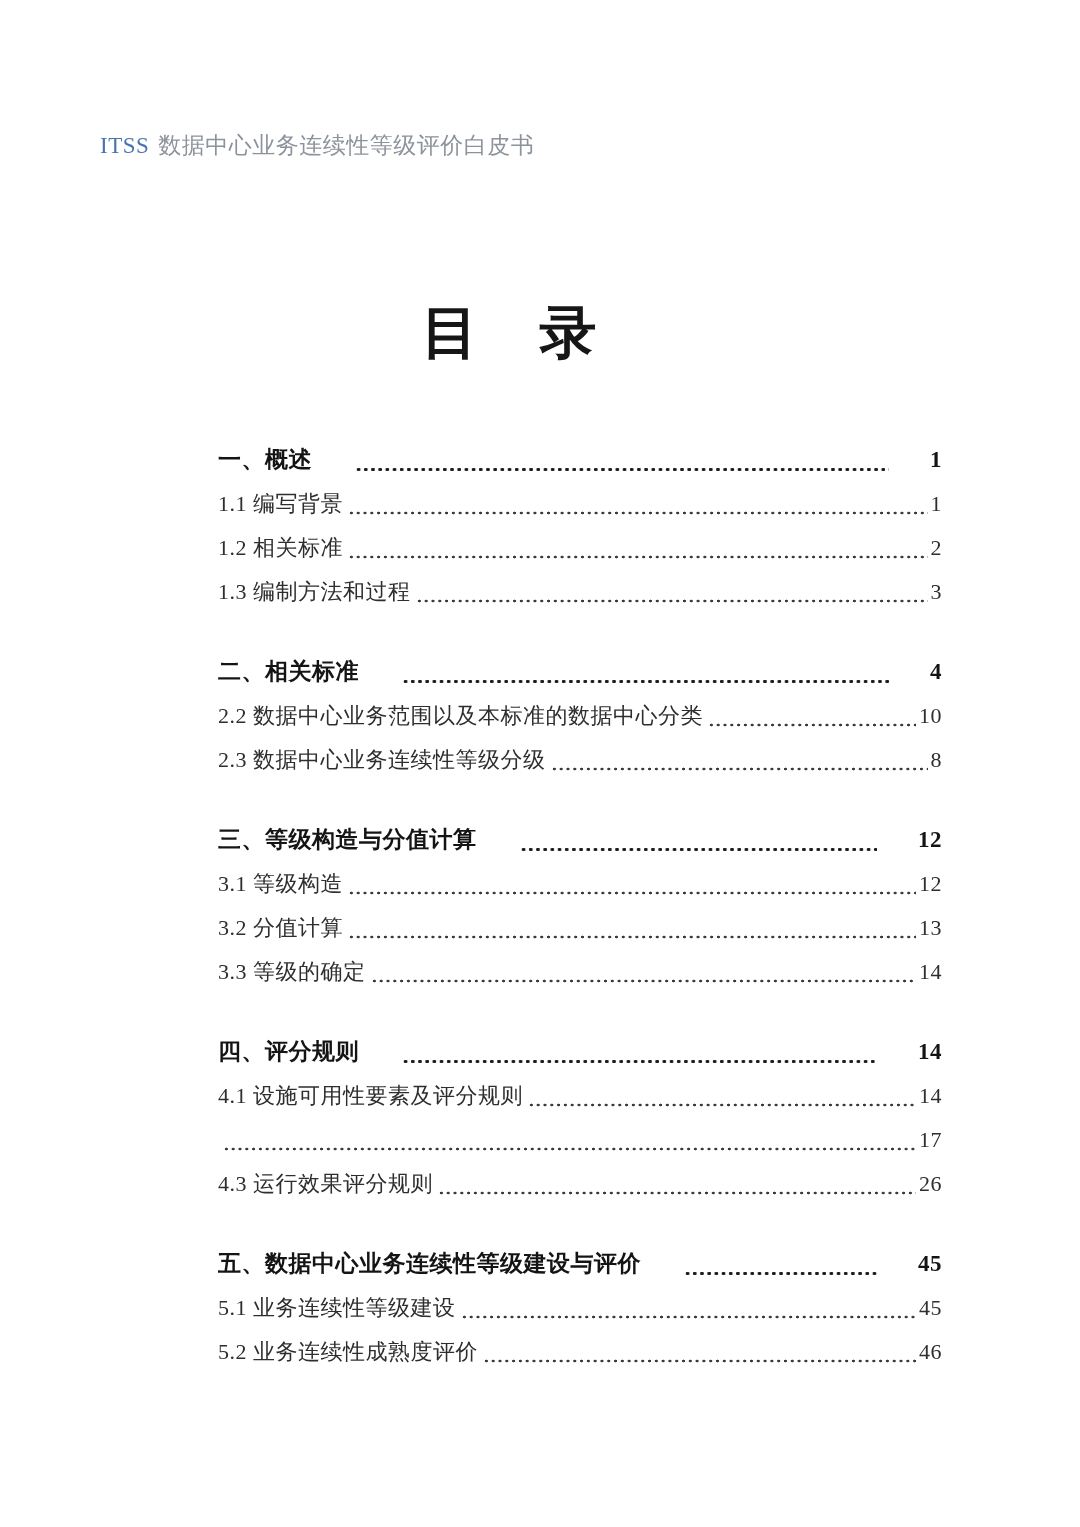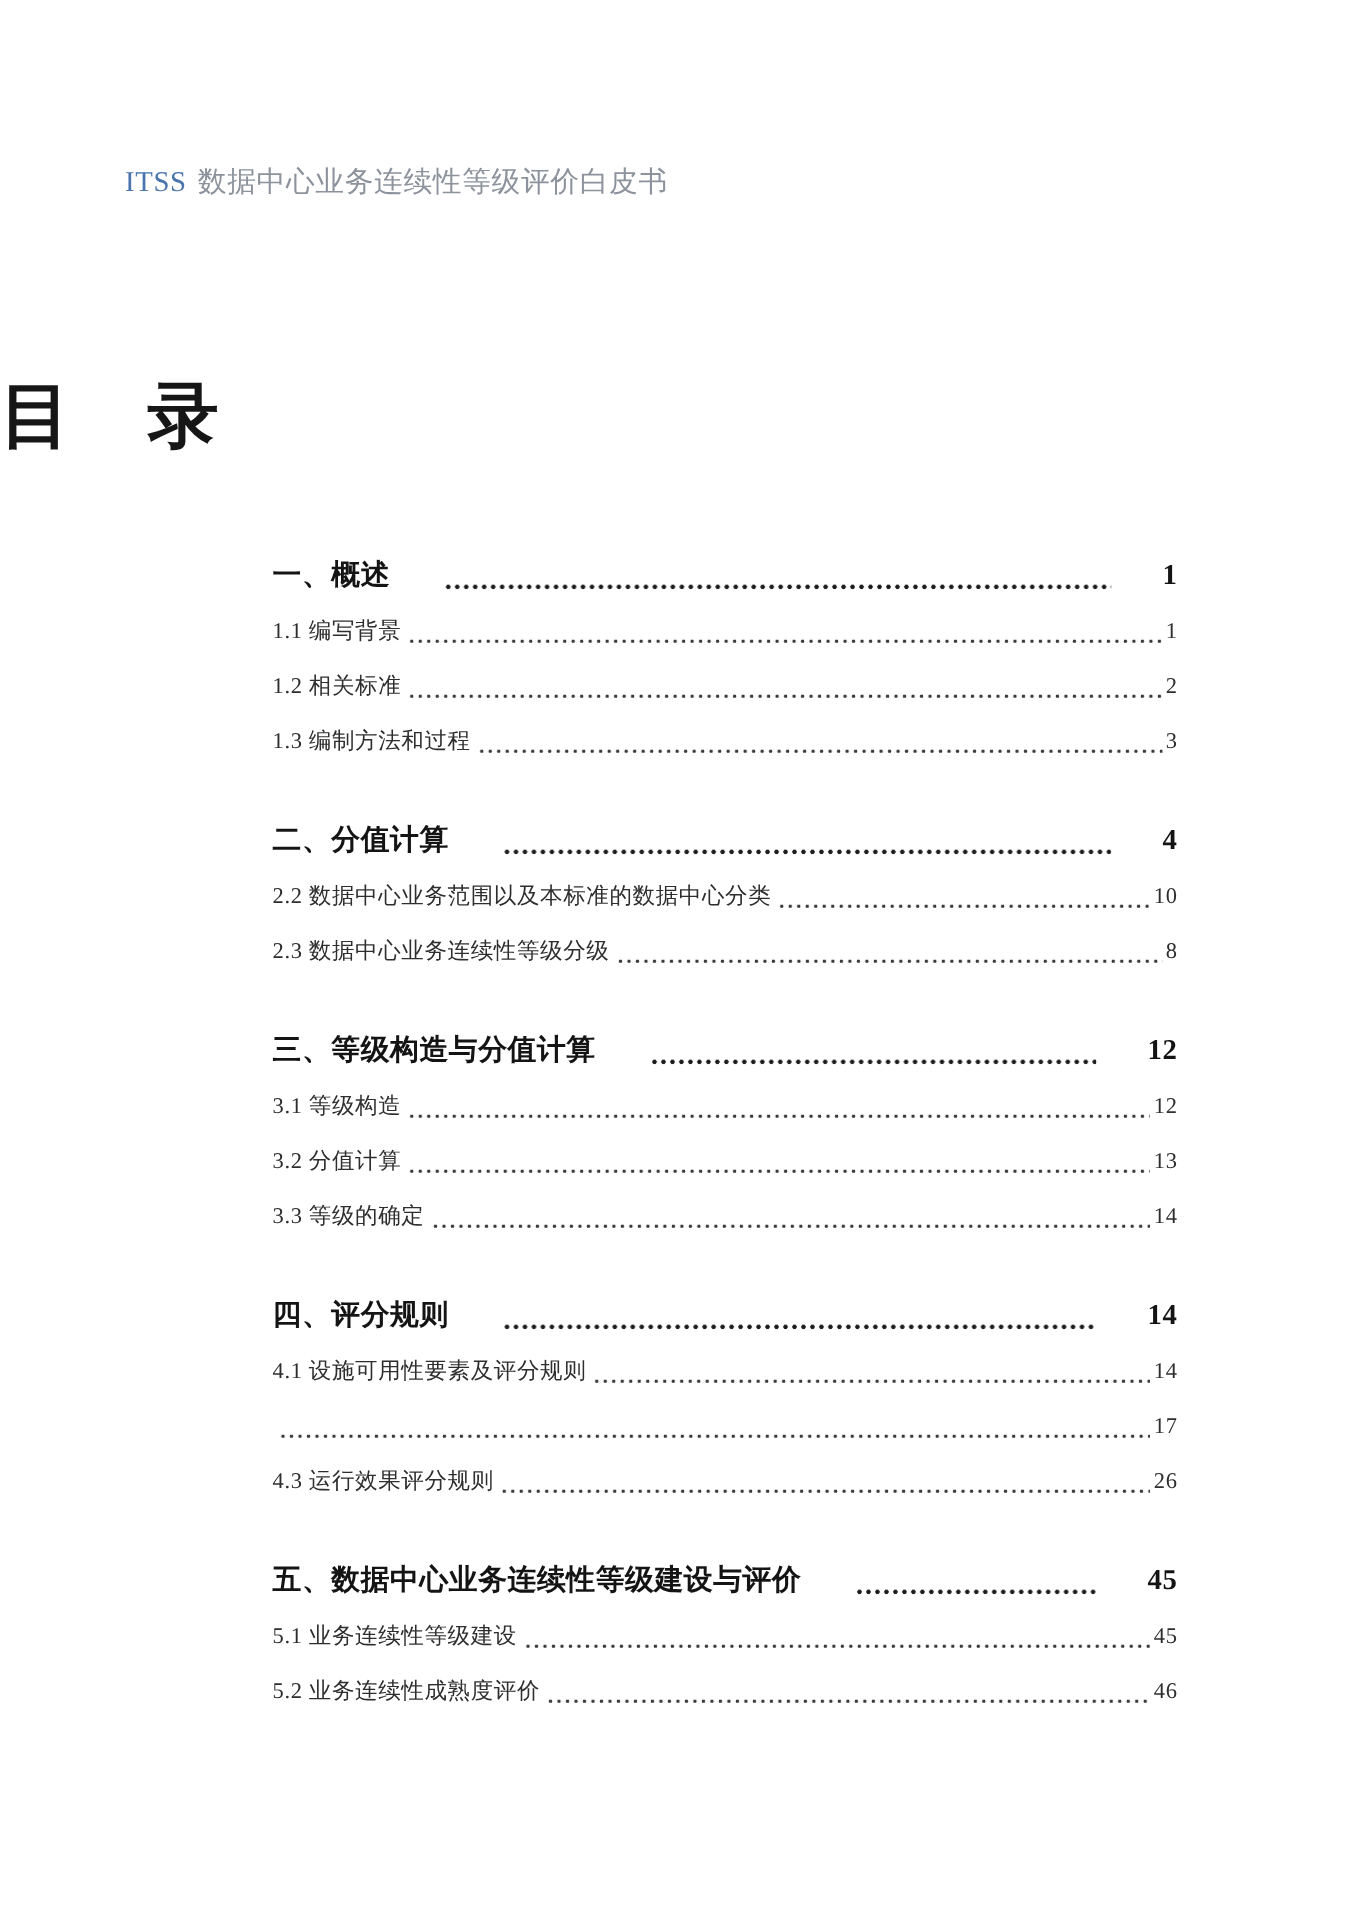--- a/index.html
+++ b/index.html
@@ -28,39 +28,40 @@
   .header-title {
     color: var(--header_text, #8d939c);
     font-weight: 400;
   }
   .doc-title {
     position: absolute;
     top: 295px;
     left: 0;
     width: 1020px;
     margin: 0;
+    text-align: center;
     font-size: 57px;
     font-weight: 700;
     color: #161616;
     white-space: pre;
     letter-spacing: 2px;
   }
   .toc {
     position: absolute;
     left: 218px;
     top: 438px;
     width: 724px;
   }
   .sec + .sec { margin-top: 36px; }
   .row {
     display: flex;
     align-items: baseline;
     height: 44px;
     line-height: 44px;
-    font-size: 18px;
+    font-size: 22px;
     color: #2e2e2e;
   }
   .row .t { white-space: nowrap; letter-spacing: 0.5px; }
   .leader {
     flex: 1 1 auto;
     align-self: flex-end;
     height: 4px;
     margin: 0 3px 11px 5px;
     background-image: radial-gradient(circle, #3a3a3a 1.3px, transparent 1.6px);
     background-size: 6.8px 4px;
@@ -112,21 +113,21 @@
       </div>
       <div class="row">
         <span class="t">1.3 编制方法和过程</span>
         <span class="leader"></span>
         <span class="pg">3</span>
       </div>
     </div>
 
     <div class="sec">
       <div class="row head">
-        <span class="t">二、分值计算</span>
+        <span class="t">二、相关标准</span>
         <span class="leader"></span>
         <span class="pg">4</span>
       </div>
       <div class="row">
         <span class="t">2.2 数据中心业务范围以及本标准的数据中心分类</span>
         <span class="leader"></span>
         <span class="pg">10</span>
       </div>
       <div class="row">
         <span class="t">2.3 数据中心业务连续性等级分级</span>

